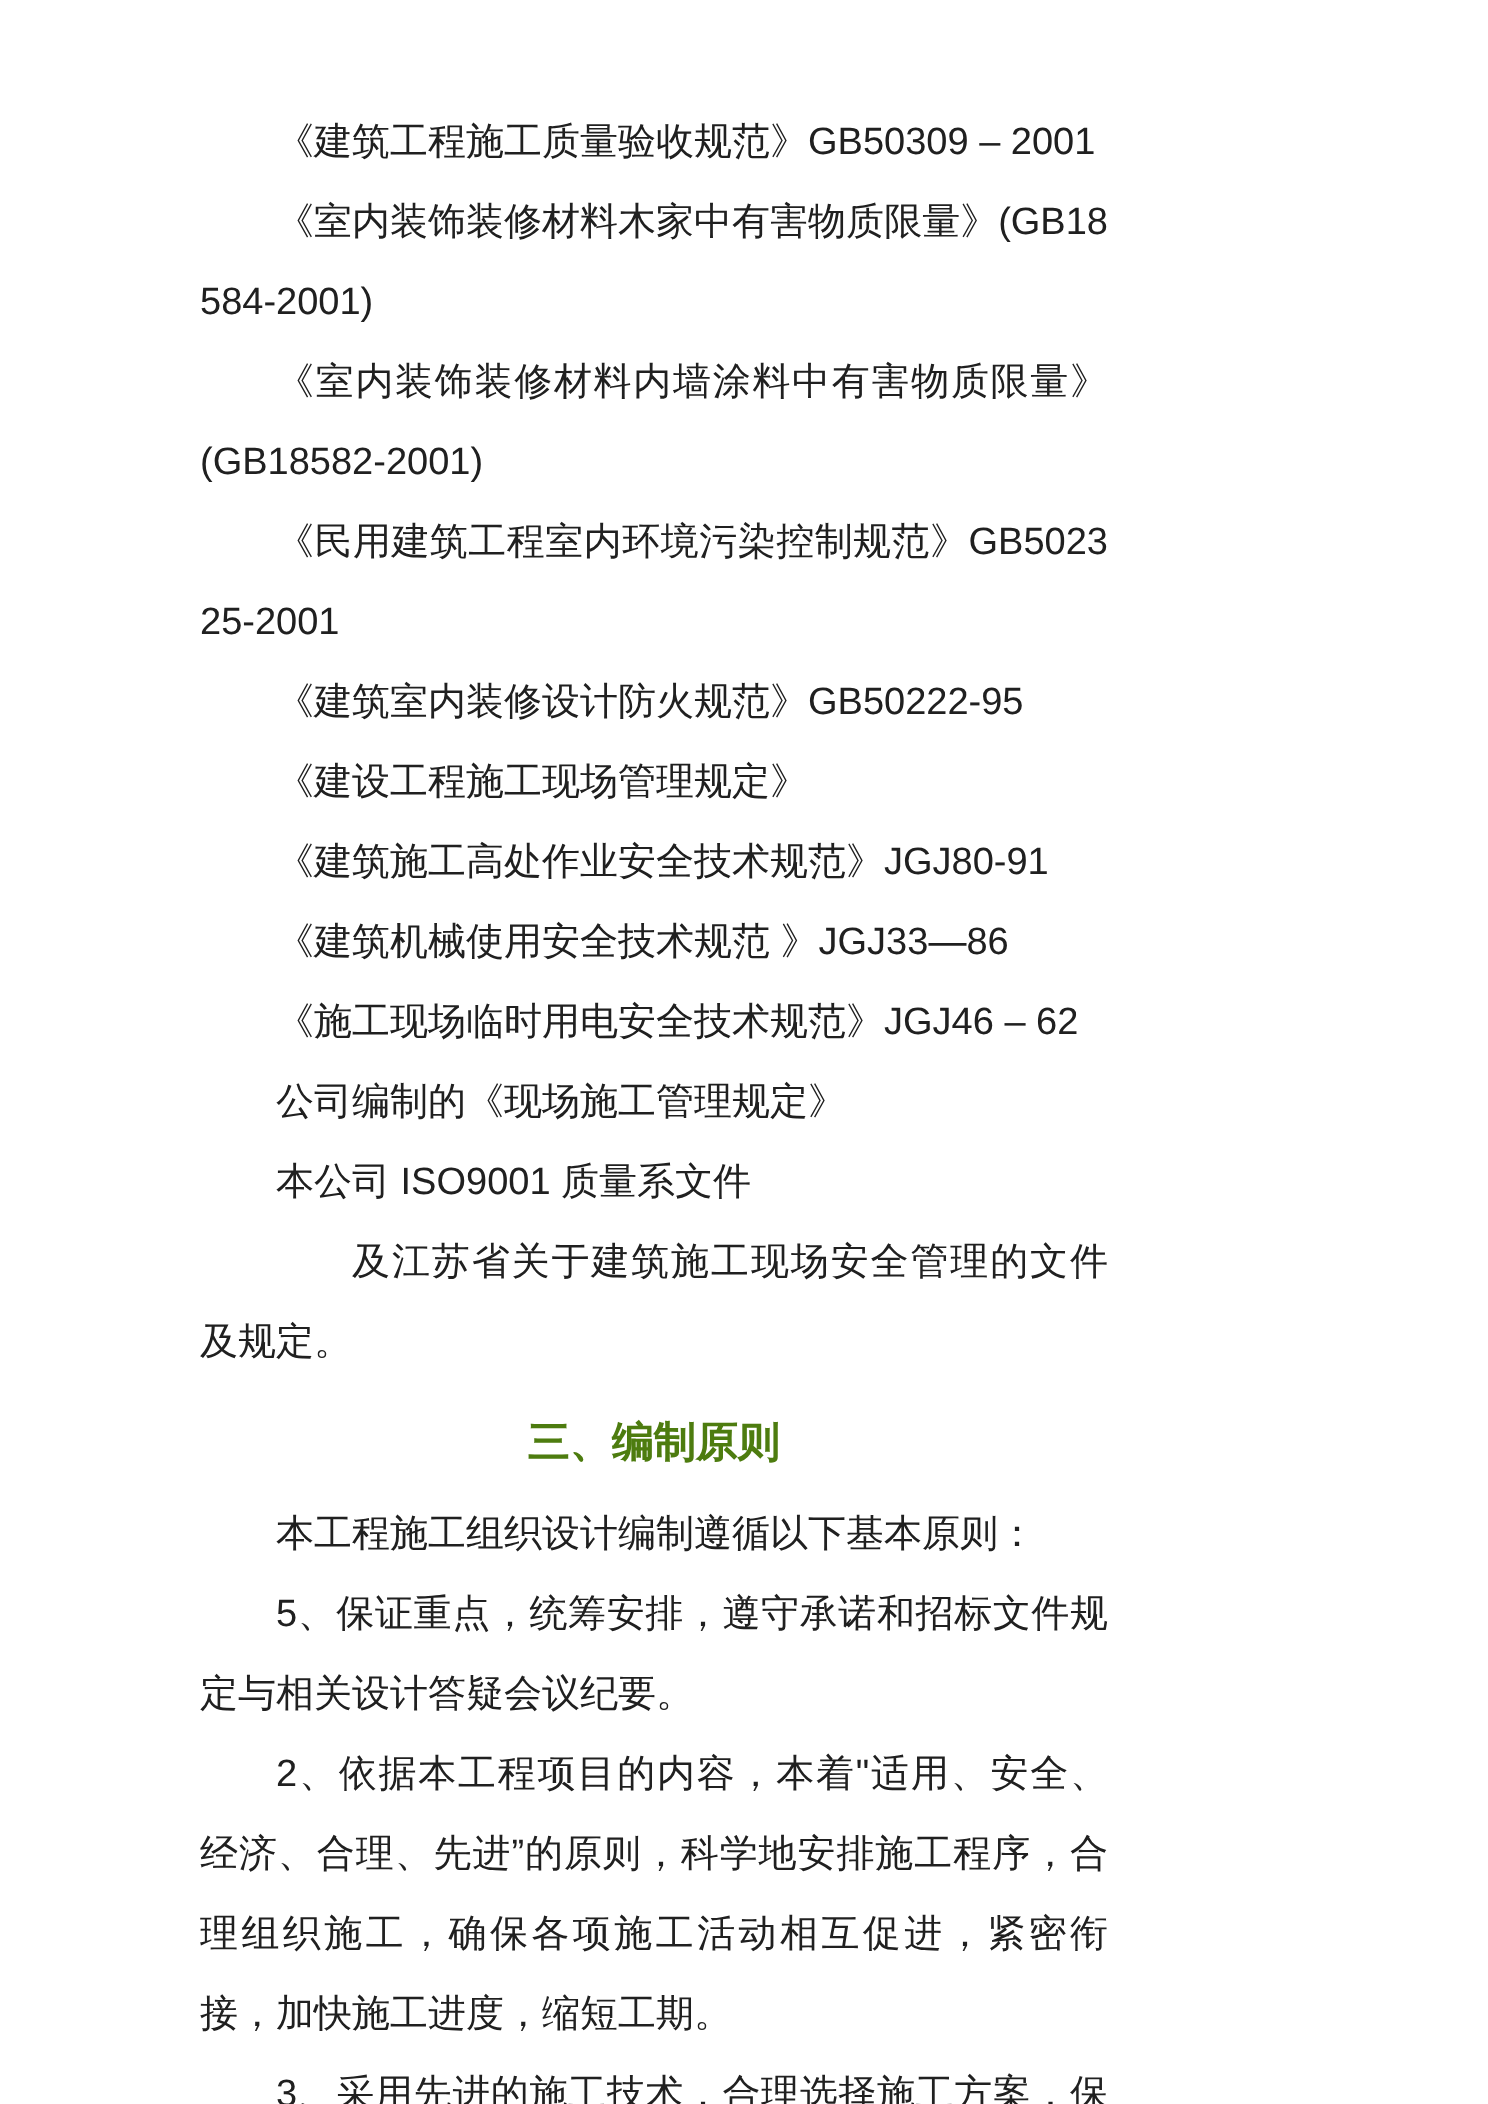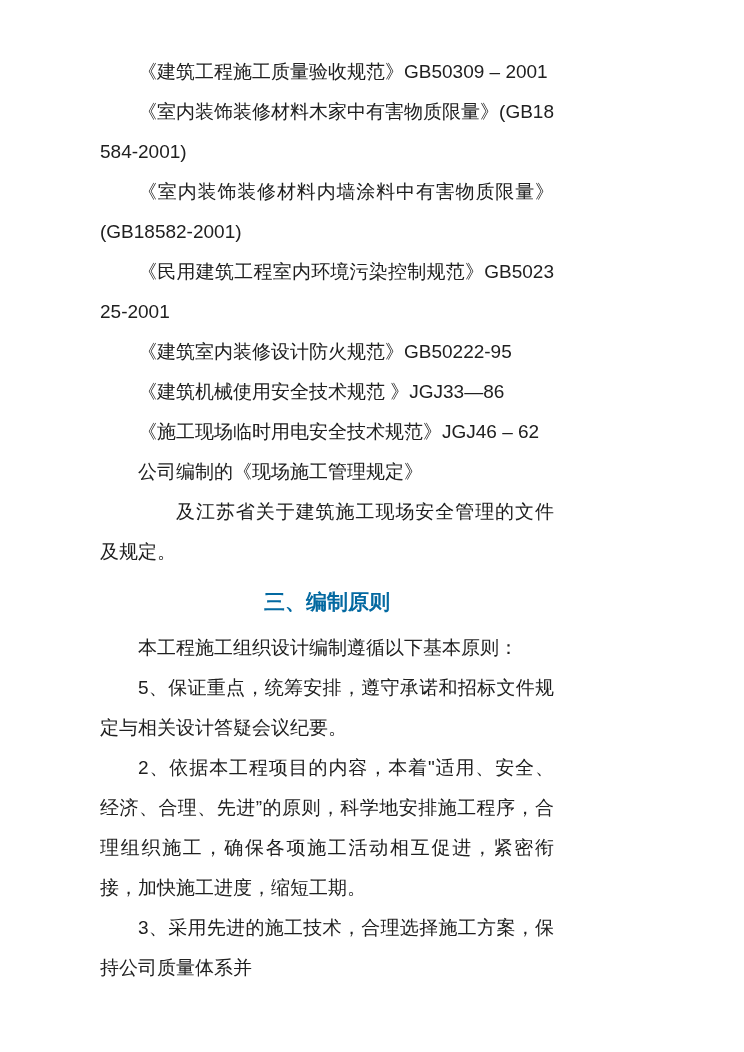--- a/index.html
+++ b/index.html
@@ -33,36 +33,39 @@
   }
   .indent-deep {
     text-indent: 4em;
   }
   .heading {
     margin: 10px 0 6px 0;
     font-size: 21px;
     font-weight: bold;
     line-height: 40px;
     text-align: center;
-    color: #0369a1;
+    color: #4d7c0f;
   }
 </style>
 </head>
 <body>
 
 <div class="page">
 
   <p class="doc-line indent">《建筑工程施工质量验收规范》GB50309 – 2001</p>
   <p class="doc-line indent">《室内装饰装修材料木家中有害物质限量》(GB18584-2001)</p>
   <p class="doc-line indent">《室内装饰装修材料内墙涂料中有害物质限量》(GB18582-2001)</p>
   <p class="doc-line indent">《民用建筑工程室内环境污染控制规范》GB502325-2001</p>
   <p class="doc-line indent">《建筑室内装修设计防火规范》GB50222-95</p>
+  <p class="doc-line indent">《建设工程施工现场管理规定》</p>
+  <p class="doc-line indent">《建筑施工高处作业安全技术规范》JGJ80-91</p>
   <p class="doc-line indent">《建筑机械使用安全技术规范 》JGJ33—86</p>
   <p class="doc-line indent">《施工现场临时用电安全技术规范》JGJ46 – 62</p>
   <p class="doc-line indent">公司编制的《现场施工管理规定》</p>
+  <p class="doc-line indent">本公司 ISO9001 质量系文件</p>
   <p class="doc-line indent-deep">及江苏省关于建筑施工现场安全管理的文件及规定。</p>
 
   <h2 class="heading">三、编制原则</h2>
 
   <p class="doc-line indent">本工程施工组织设计编制遵循以下基本原则：</p>
   <p class="doc-line indent">5、保证重点，统筹安排，遵守承诺和招标文件规定与相关设计答疑会议纪要。</p>
   <p class="doc-line indent">2、依据本工程项目的内容，本着"适用、安全、经济、合理、先进”的原则，科学地安排施工程序，合理组织施工，确保各项施工活动相互促进，紧密衔接，加快施工进度，缩短工期。</p>
   <p class="doc-line indent">3、采用先进的施工技术，合理选择施工方案，保持公司质量体系并</p>
 
 </div>

